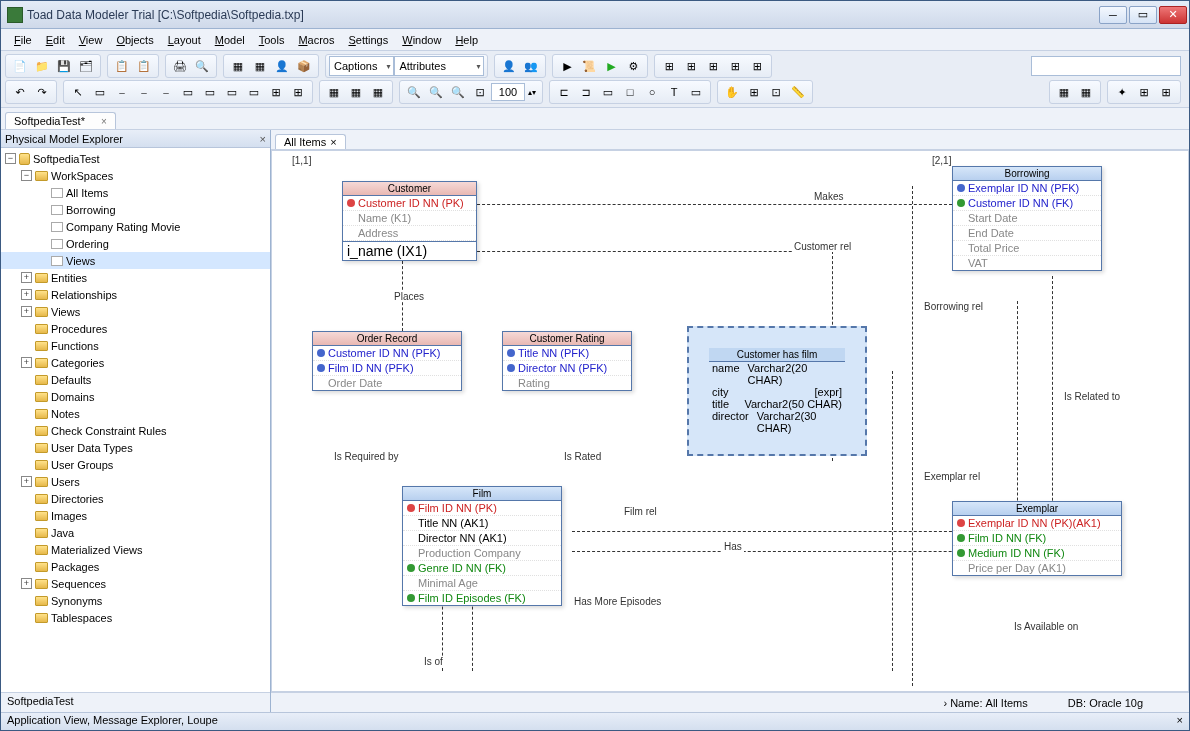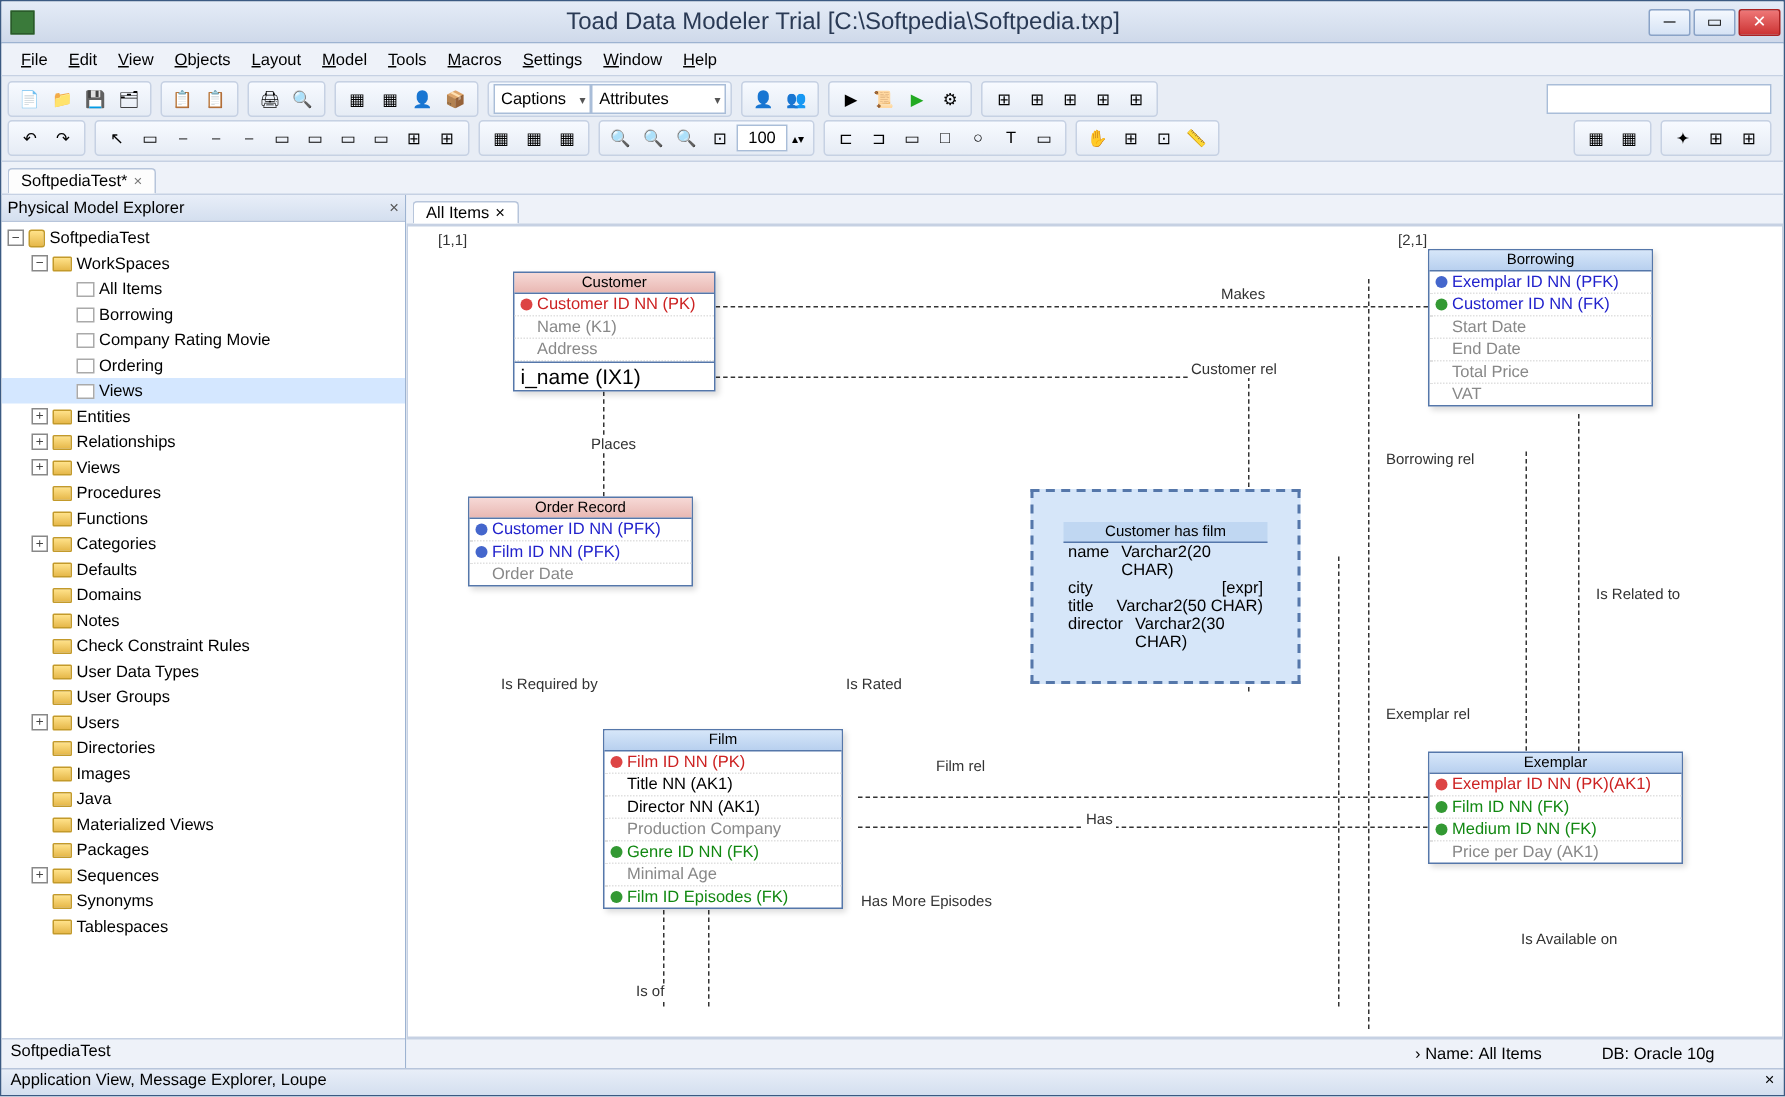--- a/index.html
+++ b/index.html
@@ -3,21 +3,21 @@
 <meta charset="utf-8">
 <style>
 * { box-sizing: border-box; margin: 0; padding: 0; font-family: "Segoe UI", Tahoma, sans-serif; font-size: 11px; }
 body { background: #d4dce8; overflow: hidden; }
 
 .window { width: 1190px; height: 731px; border: 1px solid #3b5a82; background: #e8edf5; display: flex; flex-direction: column; }
 
 
 .titlebar { height: 28px; background: linear-gradient(#e4ecf7,#cfd9ea); display: flex; align-items: center; border-bottom: 1px solid #9db3d1; }
 .titlebar .app-icon { width: 16px; height: 16px; margin: 0 4px 0 6px; background: #3a7a3a; border: 1px solid #2a5a2a; }
-.titlebar .title { flex: 1; text-align: center; color: #2a3a55; font-size: 16px; }
+.titlebar .title { flex: 1; color: #2a3a55; font-size: 12px; }
 .titlebar .winbtns { display: flex; margin-right: 2px; }
 .titlebar .winbtn { width: 28px; height: 18px; margin-left: 2px; border: 1px solid #8aa3c7; background: linear-gradient(#f4f8fe,#d6e3f5); border-radius: 2px; display: flex; align-items: center; justify-content: center; cursor: pointer; }
 .titlebar .winbtn.close { background: linear-gradient(#e77,#c33); border-color: #a22; color: #fff; }
 
 
 .menubar { height: 22px; background: #eef2f9; display: flex; align-items: center; padding: 0 6px; border-bottom: 1px solid #c6d1e3; }
 .menubar .mitem { padding: 2px 7px; cursor: pointer; }
 .menubar .mitem u { text-decoration: underline; }
 
 
@@ -25,21 +25,21 @@
 .toolrow { display: flex; align-items: center; height: 26px; gap: 2px; }
 .tgroup { display: flex; align-items: center; border: 1px solid #c6d1e3; background: linear-gradient(#f7faff,#e6ecf5); border-radius: 3px; padding: 1px 3px; margin-right: 4px; height: 24px; }
 .tbtn { width: 20px; height: 20px; display: flex; align-items: center; justify-content: center; cursor: pointer; border-radius: 2px; margin: 0 1px; }
 .dropdown { height: 20px; border: 1px solid #a9bdd8; background: #fff; padding: 0 16px 0 4px; display: flex; align-items: center; position: relative; cursor: pointer; min-width: 60px; }
 .dropdown::after { content: "▾"; position: absolute; right: 3px; font-size: 8px; color: #555; }
 .searchbox { width: 150px; height: 20px; border: 1px solid #a9bdd8; background: #fff; margin-left: auto; margin-right: 4px; }
 .zoominput { width: 34px; height: 18px; border: 1px solid #a9bdd8; background: #fff; text-align: center; }
 
 
 .filetabs { height: 22px; background: #eef2f9; display: flex; align-items: flex-end; padding-left: 4px; border-bottom: 1px solid #c6d1e3; }
-.filetab { background: #fdfdfd; border: 1px solid #b7c5db; border-bottom: none; border-radius: 3px 3px 0 0; padding: 2px 8px; display: flex; align-items: center; gap: 4px; cursor: pointer; }
+.filetab { background: #fdfdfd; border: 1px solid #b7c5db; border-bottom: none; border-radius: 3px 3px 0 0; padding: 2px 8px; display: flex; align-items: center; gap: 16px; cursor: pointer; }
 .filetab .x { color: #777; font-size: 10px; cursor: pointer; }
 
 
 .main { flex: 1; display: flex; overflow: hidden; }
 .explorer { width: 270px; border-right: 1px solid #9db3d1; background: #fff; display: flex; flex-direction: column; }
 .panel-header { height: 18px; background: linear-gradient(#e8eef8,#d4dfef); border-bottom: 1px solid #b7c5db; padding: 0 4px; display: flex; align-items: center; justify-content: space-between; font-size: 11px; }
 .panel-header .x { cursor: pointer; color: #555; }
 .tree { flex: 1; overflow: auto; padding: 2px 0; background: #fff; }
 .tree-node { display: flex; align-items: center; height: 17px; padding-left: 4px; cursor: pointer; white-space: nowrap; }
 .tree-node.selected { background: #d4e7ff; }
@@ -469,20 +469,35 @@
             </div>
             <div class="erow">
               <div class="kicon bk"></div>
               <span class="txt-fk">Film ID NN  (PFK)</span>
             </div>
             <div class="erow">
               <div style="width: 8px;"></div>
               <span class="txt-grey">Order Date</span>
             </div>
           </div>
+        <div class="entity" style="left:230px;top:180px;width:130px" id="ent-customerRating">
+            <div class="ehead">Customer Rating</div>
+            <div class="erow">
+              <div class="kicon bk"></div>
+              <span class="txt-fk">Title NN  (PFK)</span>
+            </div>
+            <div class="erow">
+              <div class="kicon bk"></div>
+              <span class="txt-fk">Director NN  (PFK)</span>
+            </div>
+            <div class="erow">
+              <div style="width: 8px;"></div>
+              <span class="txt-grey">Rating</span>
+            </div>
+          </div>
         <div class="entity blue" style="left:130px;top:335px;width:160px" id="ent-film">
             <div class="ehead">Film</div>
             <div class="erow">
               <div class="kicon pk"></div>
               <span class="txt-main">Film ID NN  (PK)</span>
             </div>
             <div class="erow">
               <div style="width: 8px;"></div>
               <span>Title NN  (AK1)</span>
             </div>

